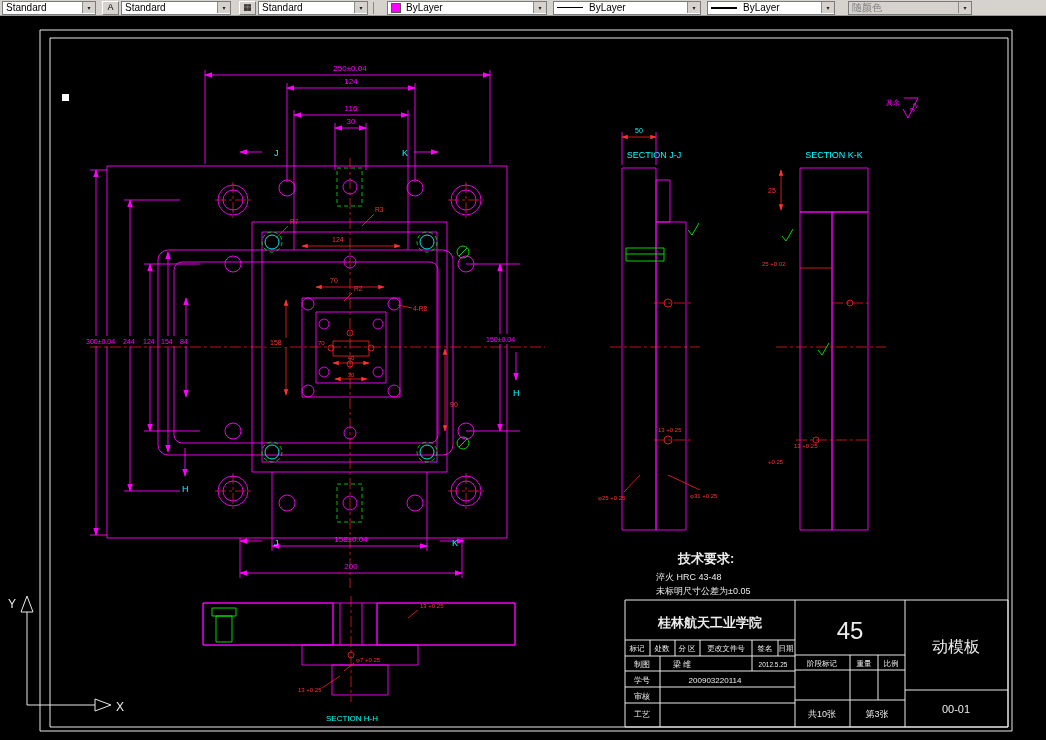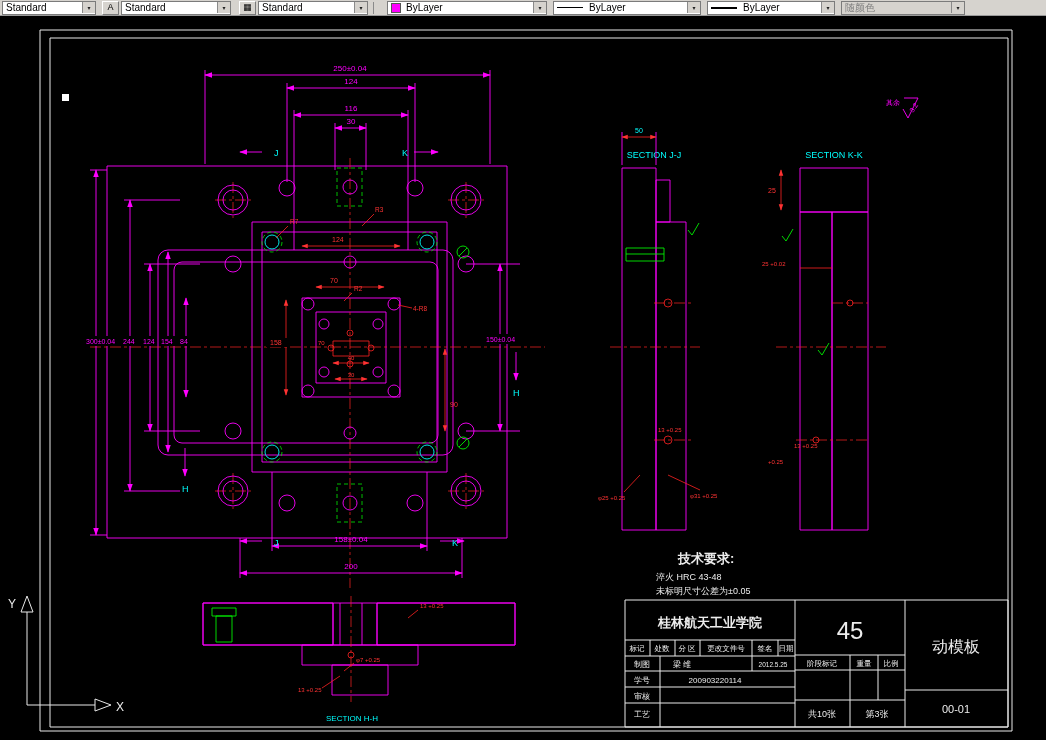--- a/index.html
+++ b/index.html
@@ -354,17 +354,17 @@
   <div class="combo" style="width:146px;margin-left:6px">
     <span class="lineglyph"></span>
     <span class="txt">ByLayer</span>
     <span class="btn">▾</span>
   </div>
   <div class="combo" style="width:126px;margin-left:6px">
     <span class="lineglyph thick"></span>
     <span class="txt">ByLayer</span>
     <span class="btn">▾</span>
   </div>
-  <div class="combo disabled" style="width:122px;margin-left:6px">
+  <div class="combo disabled" style="width:122px;margin-left:13px">
     <span class="txt">随颜色</span>
     <span class="btn">▾</span>
   </div>
 </div>
 
 </body></html>

